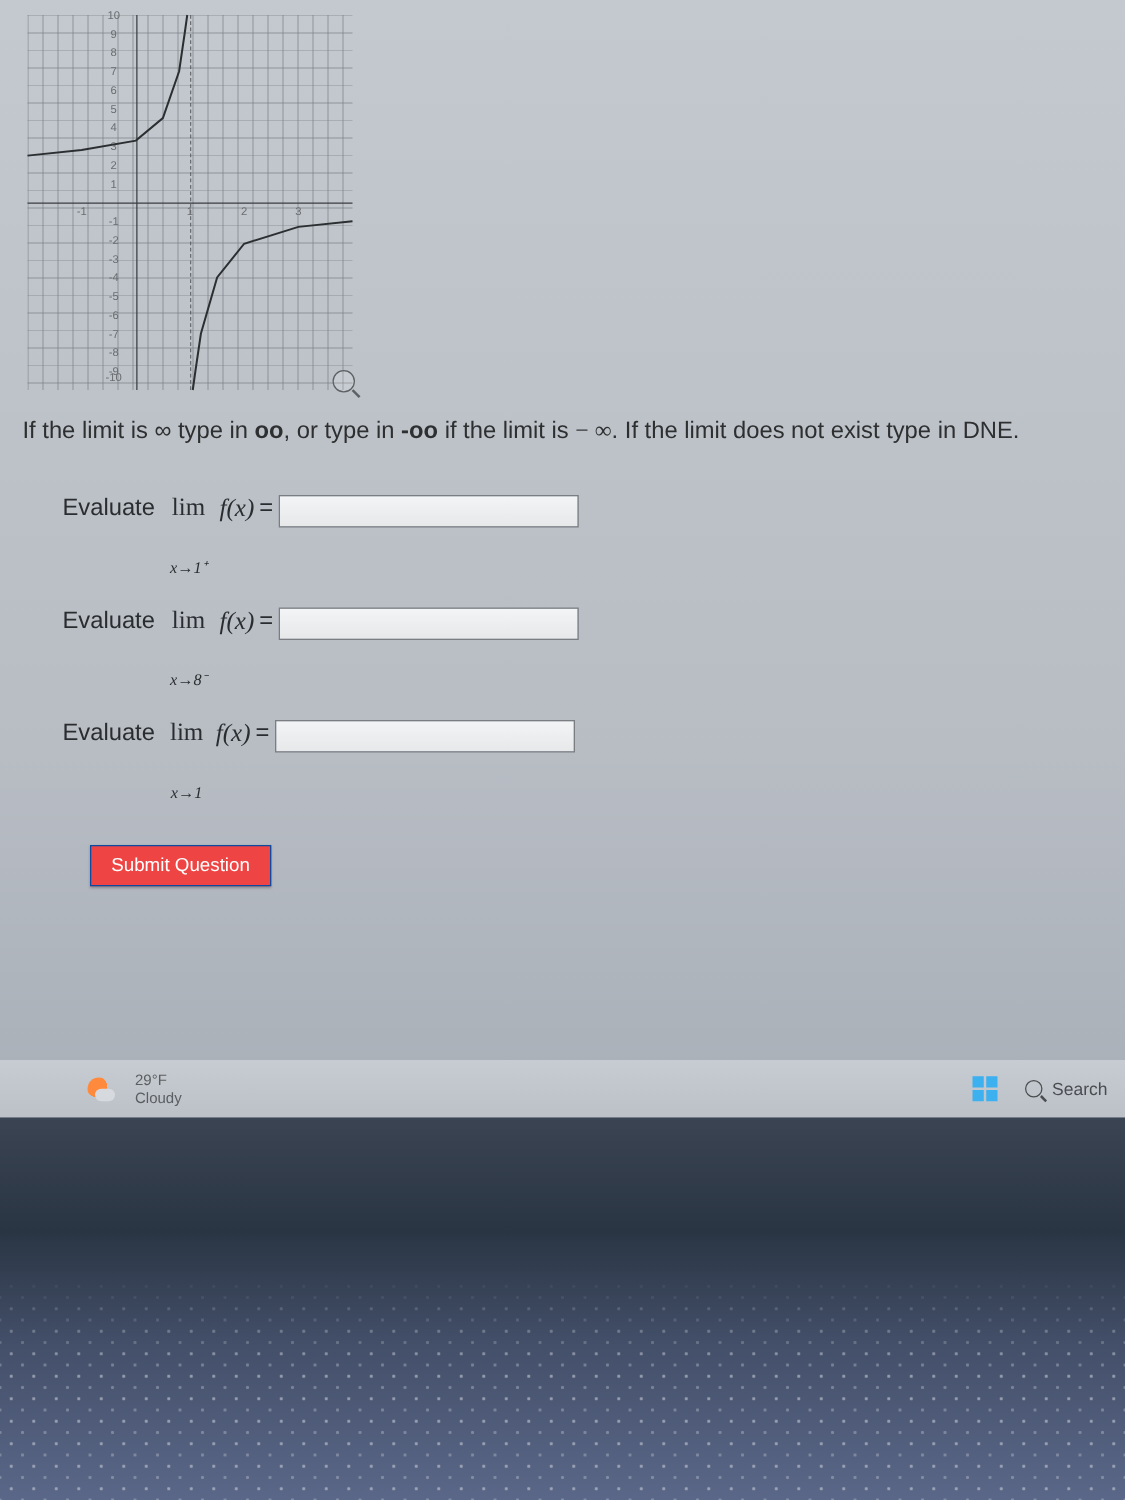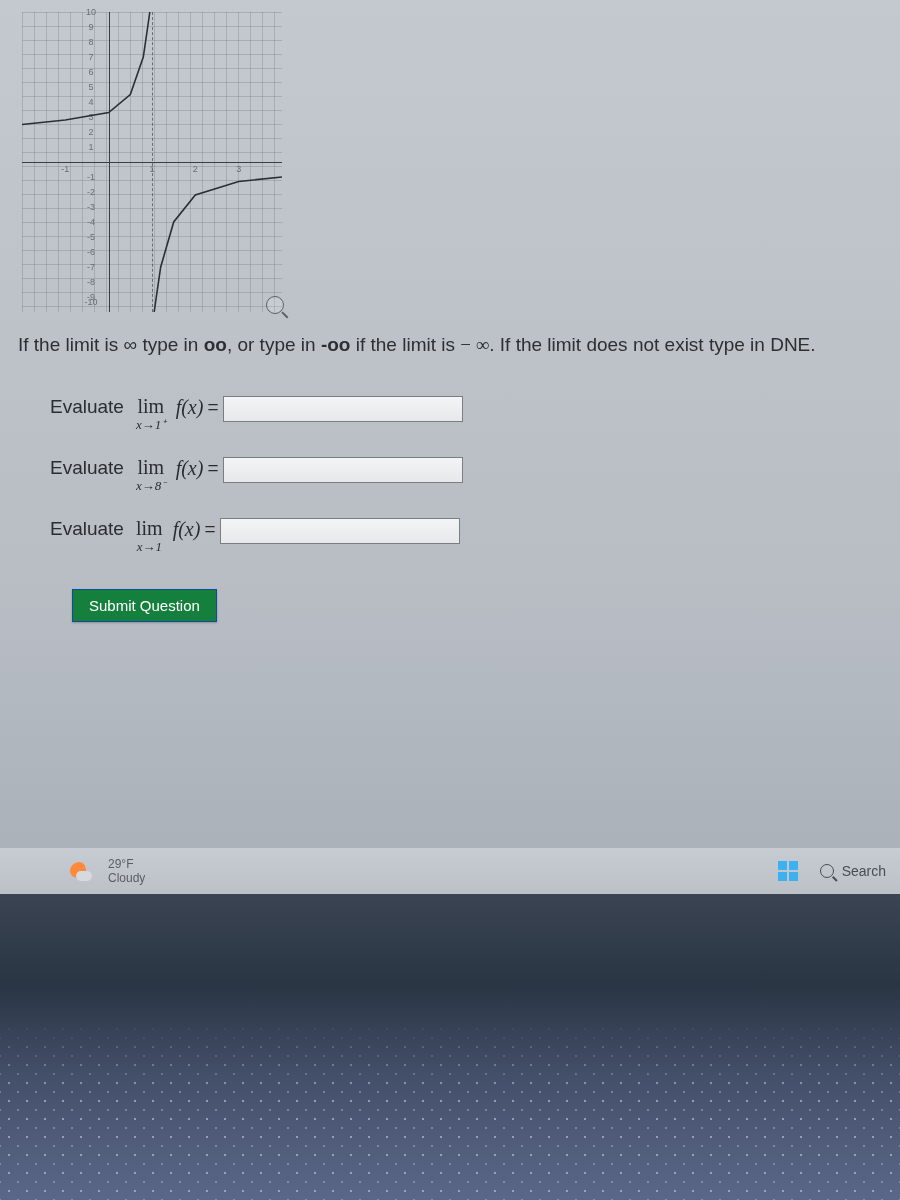--- a/index.html
+++ b/index.html
@@ -79,40 +79,41 @@
     display:flex; align-items:flex-start;
     margin: 0 0 26px 36px;
     font-size: 19px;
   }
   .eval-row .word { margin-right: 8px; }
   .limbox {
     display:inline-flex; flex-direction:column; align-items:center;
     font-family:"Cambria Math","Times New Roman",serif;
     line-height:1;
     margin: 0 10px 0 4px;
+    gap: 29px;
   }
   .limbox .lim { font-size:20px; }
   .limbox .sub { font-size:13px; font-style:italic; margin-top:2px; }
   .fx2 {
     font-family:"Cambria Math","Times New Roman",serif;
     font-style:italic; font-size:20px; margin-right:2px;
   }
   .eq { margin: 0 4px 0 2px; }
   .answer {
     width: 240px; height:26px;
     border:1px solid #7a7e83;
     background: linear-gradient(#f3f4f5,#e6e8ea);
     font-size:15px; padding:2px 6px;
   }
 
   .submit {
     display:inline-block;
     margin: 10px 0 0 58px;
     padding: 7px 16px;
-    background:#15803d;
+    background:#ef4444;
     color:#fff; font-size:15px;
     border:1px solid #0e4aa0;
     box-shadow: 0 1px 2px rgba(0,0,0,.25);
     cursor:pointer;
   }
 
   
   .taskbar {
     position:absolute; left:0; right:0; top: 848px;
     height:46px;

